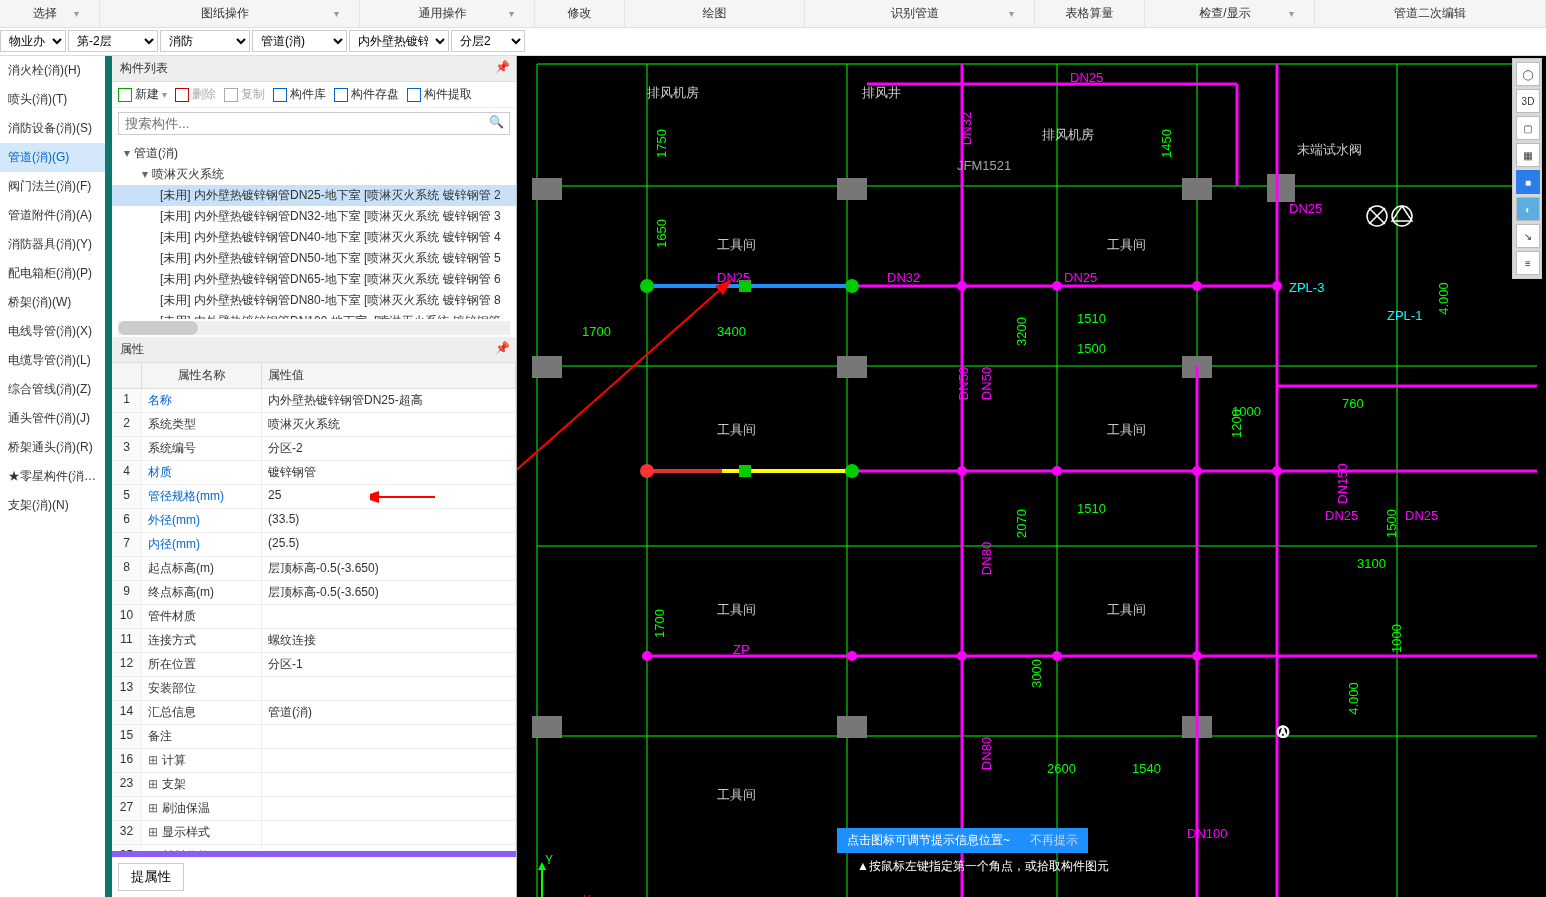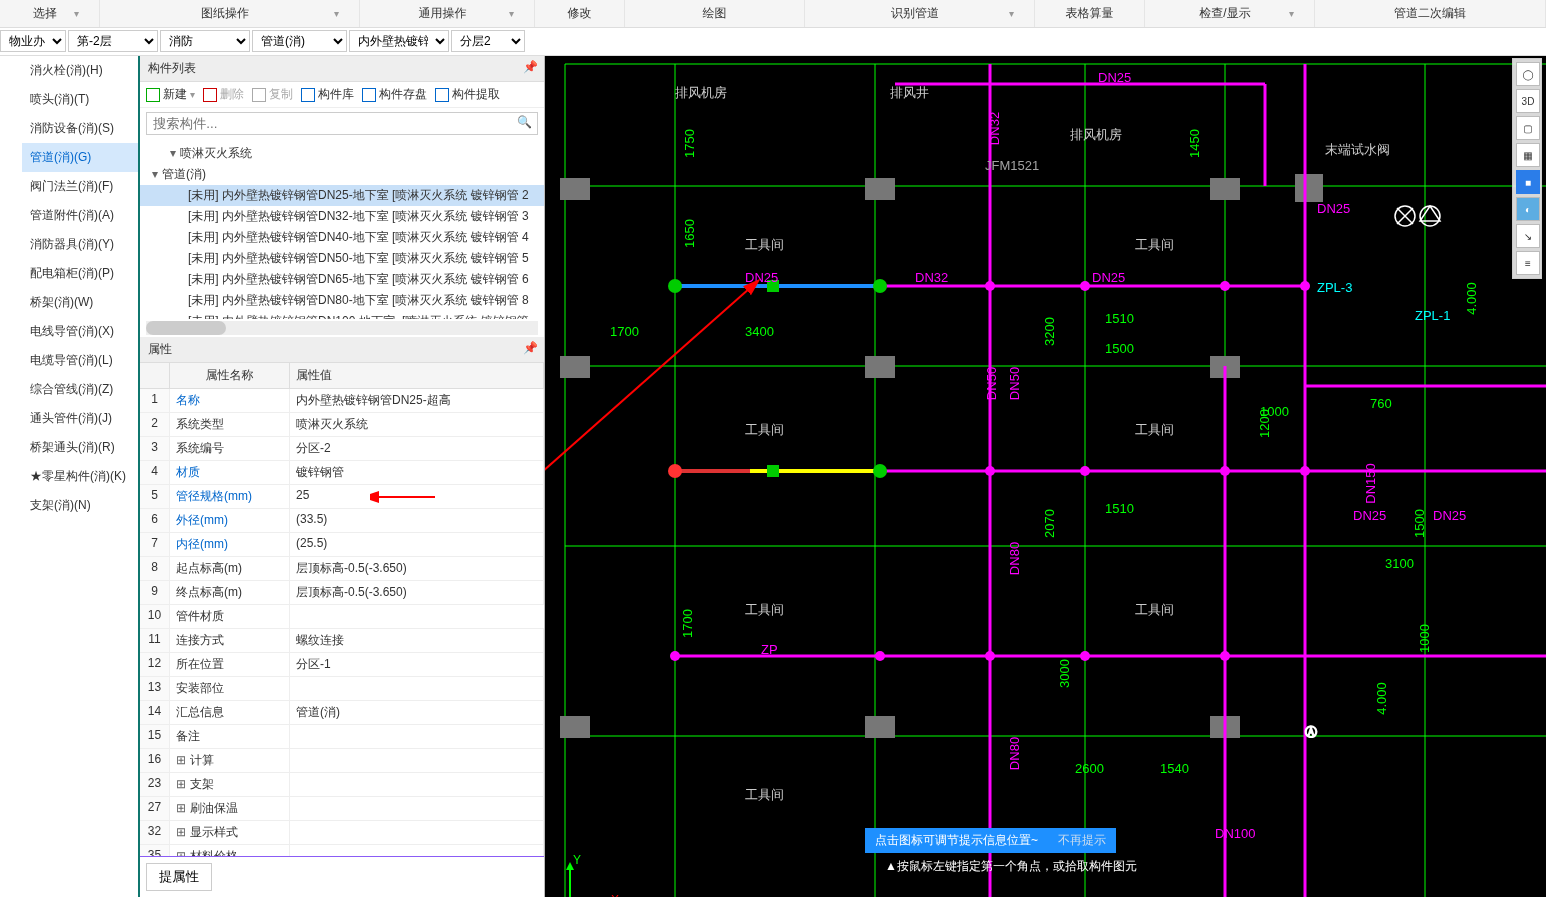--- a/index.html
+++ b/index.html
@@ -13,21 +13,21 @@
 .topbar .menu-item:nth-child(5){width:180px}
 .topbar .menu-item:nth-child(6){width:230px}
 .topbar .menu-item:nth-child(7){width:110px}
 .topbar .menu-item:nth-child(8){width:170px}
 .topbar .menu-item:nth-child(9){flex:1}
 .topbar .menu-item span.label{margin:auto}
 .caret{font-size:10px;color:#999}
 .selector-bar { height: 28px; display: flex; border-bottom: 1px solid #ddd; background: #fff; gap:2px; padding:2px 0;}
 .selector-bar select { height: 22px; font-size: 12px; border: 1px solid #ccc; background:#fff; padding:0 4px;}
 .main { display: flex; height: calc(897px - 56px); }
-.sidebar-left { width: 140px; border-right: 2px solid #0f766e; overflow-y:auto;padding-left:22px; }
+.sidebar-left { width: 112px; border-right: 7px solid #0f766e; overflow-y:auto; }
 .sidebar-left .nav-item { padding: 6px 8px; cursor: pointer; white-space: nowrap; overflow:hidden; text-overflow:ellipsis;}
 .sidebar-left .nav-item.active { background: #d4e8fc; color:#0066cc;}
 .panel-mid { width: 405px; display:flex; flex-direction:column; border-right: 1px solid #bbb; }
 .panel-header { background:#eee; padding:4px 8px; font-weight:normal; border-bottom:1px solid #ddd; position:relative;}
 .panel-header .close-pin{position:absolute;right:6px;top:4px;color:#888;cursor:pointer}
 .toolbar-row { padding:4px 6px; display:flex; gap:8px; border-bottom:1px solid #eee; flex-wrap:wrap;}
 .toolbar-row .tbtn{ display:flex; align-items:center; gap:3px; cursor:pointer; color:#333;}
 .toolbar-row .tbtn.disabled{color:#aaa;}
 .ticon{width:14px;height:14px;display:inline-block;border:1px solid currentColor;}
 .search-row{padding:4px 6px;position:relative}
@@ -49,21 +49,21 @@
 .prop-header .c1{width:120px;text-align:center}
 .prop-header .c2{flex:1;}
 .prop-rows{flex:1;overflow:auto}
 .prop-row{display:flex;border-bottom:1px solid #eee}
 .prop-row div{padding:3px 6px;border-right:1px solid #eee}
 .prop-row .c0{width:30px;text-align:center;background:#fafafa}
 .prop-row .c1{width:120px}
 .prop-row .c2{flex:1}
 .prop-row .link{color:#0066cc;cursor:pointer}
 .prop-row .exp{color:#666;margin-right:4px}
-.prop-footer{padding:6px;border-top:1px solid #8b5cf6}
+.prop-footer{padding:6px;border-top:6px solid #8b5cf6}
 .prop-footer button{padding:4px 12px;background:#fff;border:1px solid #ccc;cursor:pointer}
 .canvas{flex:1;background:#000;position:relative;overflow:hidden}
 .canvas svg{position:absolute;top:0;left:0}
 .canvas .label{position:absolute;color:#ccc;font-size:13px;white-space:nowrap}
 .canvas .label.g{color:#0f0}
 .canvas .label.m{color:#f0f}
 .coord{position:absolute;left:10px;bottom:40px;color:#fff}
 .coord .y{color:#0f0}
 .coord .x{color:#f00}
 .hint-box{position:absolute;bottom:44px;left:320px;background:#1e90ff;color:#fff;padding:4px 10px;display:flex;gap:20px;font-size:12px}
@@ -171,22 +171,22 @@
       <span class="tbtn">
           <span class="ticon" style="border-color:#06c"></span>
           <span>构件提取</span>
         </span>
     </div>
     <div class="search-row">
       <input placeholder="搜索构件..." style="">
       <span class="sicon">🔍</span>
     </div>
     <div class="tree" id="tree">
+        <div class="tree-node l1"><span class="arrow">▾</span>管道(消)</div>
         <div class="tree-node l2"><span class="arrow">▾</span>喷淋灭火系统</div>
-        <div class="tree-node l1"><span class="arrow">▾</span>管道(消)</div>
         <div class="tree-node l3 sel">[未用] 内外壁热镀锌钢管DN25-地下室 [喷淋灭火系统 镀锌钢管 2</div>
         <div class="tree-node l3">[未用] 内外壁热镀锌钢管DN32-地下室 [喷淋灭火系统 镀锌钢管 3</div>
         <div class="tree-node l3">[未用] 内外壁热镀锌钢管DN40-地下室 [喷淋灭火系统 镀锌钢管 4</div>
         <div class="tree-node l3">[未用] 内外壁热镀锌钢管DN50-地下室 [喷淋灭火系统 镀锌钢管 5</div>
         <div class="tree-node l3">[未用] 内外壁热镀锌钢管DN65-地下室 [喷淋灭火系统 镀锌钢管 6</div>
         <div class="tree-node l3">[未用] 内外壁热镀锌钢管DN80-地下室 [喷淋灭火系统 镀锌钢管 8</div>
         <div class="tree-node l3">[未用] 内外壁热镀锌钢管DN100-地下室. [喷淋灭火系统 镀锌钢管</div>
       </div>
     <div class="hscroll">
         <div class="thumb"></div>

